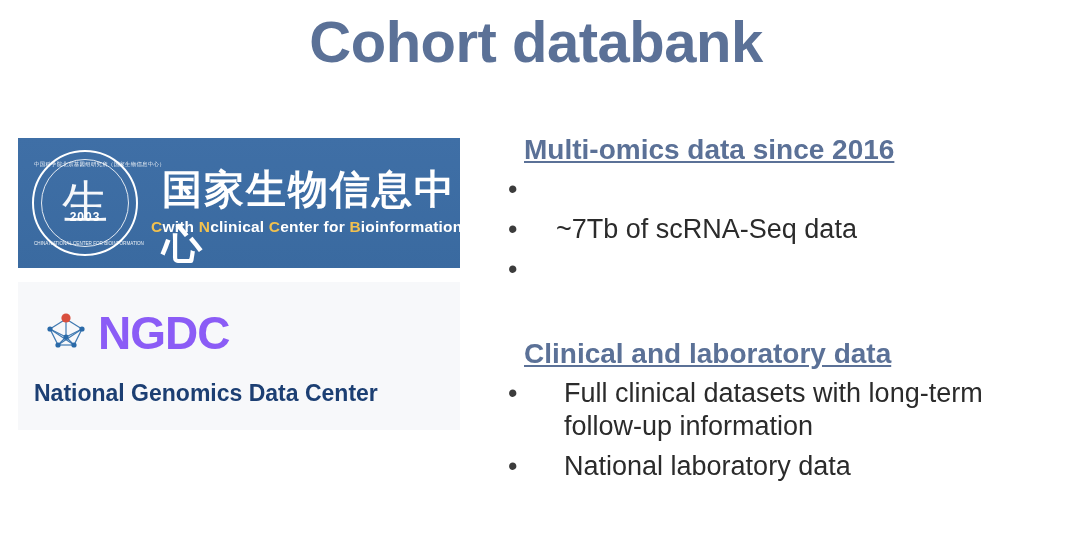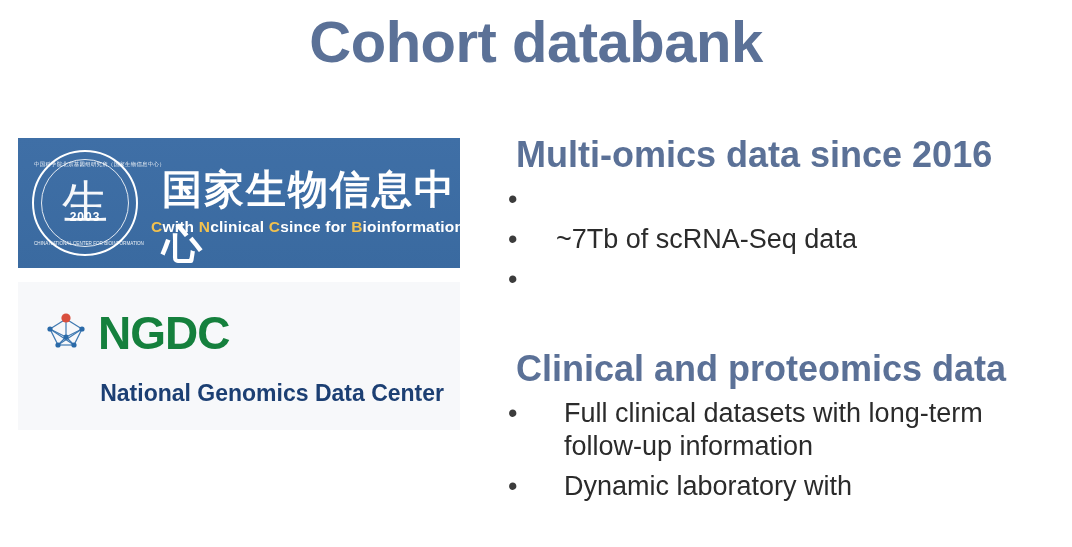--- a/index.html
+++ b/index.html
@@ -155,47 +155,48 @@
   }
   .ngdc-mark {
     position: relative;
     width: 52px;
     height: 48px;
   }
   .ngdc-text {
     margin-left: 6px;
     font-size: 46px;
     font-weight: bold;
-    color: #15803d;
+    color: #8b5cf6;
     letter-spacing: -1px;
     font-family: "Liberation Sans", sans-serif;
   }
   .ngdc-caption {
     position: absolute;
     left: 16px;
     top: 98px;
     width: 410px;
-    text-align: right;
+    text-align: left;
     font-size: 23px;
     font-weight: bold;
     color: #1c3f73;
   }
 
   
   .right-col {
     position: absolute;
     left: 508px;
     top: 134px;
     width: 556px;
   }
   .section-head {
-    font-size: 36px;
+    font-size: 28px;
     font-weight: bold;
     color: #5b7197;
-    margin: 0 0 4px 8px;
+    margin: 0 0 4px 16px;
+    text-decoration: underline;
   }
   .bullets {
     list-style: none;
     margin: 0;
     padding: 0;
   }
   .bullets li {
     display: flex;
     align-items: flex-start;
     margin-top: 7px;
@@ -233,21 +234,21 @@
         <div class="ring-inner"></div>
         <div class="seal-top-text">中国科学院北京基因组研究所（国家生物信息中心）</div>
         <div class="seal-glyph">生</div>
         <div class="seal-year">2003</div>
         <div class="seal-bottom-text">CHINA NATIONAL CENTER FOR BIOINFORMATION</div>
       </div>
 
       <div class="cncb-cn">国家生物信息中心</div>
 
       <div class="cncb-en">
-        <span class="y">C</span><span class="w">with </span><span class="y">N</span><span class="w">clinical </span><span class="y">C</span><span class="w">since for </span><span class="y">B</span><span class="w">ioinformation</span>
+        <span class="y">C</span><span class="w">with </span><span class="y">N</span><span class="w">clinical </span><span class="y">C</span><span class="w">enter for </span><span class="y">B</span><span class="w">ioinformation</span>
       </div>
     </div>
 
     <div class="ngdc-block">
       <div class="ngdc-logo-row">
         <div class="ngdc-mark">
           <svg width="52" height="48" viewBox="0 0 52 48" xmlns="http://www.w3.org/2000/svg">
             <g stroke="#2a6aa8" stroke-width="1.2" fill="none" opacity="0.9">
               <line x1="26" y1="10" x2="10" y2="20"></line>
               <line x1="26" y1="10" x2="42" y2="20"></line>
@@ -290,26 +291,26 @@
           <span class="dot">•</span>
           <span class="txt">~7Tb of scRNA-Seq data</span>
         </li>
         <li>
           <span class="dot">•</span>
         </li>
       </ul>
     </div>
 
     <div class="section-two">
-      <div class="section-head">Clinical and proteomics data</div>
+      <div class="section-head">Clinical and laboratory data</div>
       <ul class="bullets">
         <li>
           <span class="dot">•</span>
           <span class="txt">Full clinical datasets with long-term follow-up information</span>
         </li>
         <li>
           <span class="dot">•</span>
-          <span class="txt">Dynamic laboratory with</span>
+          <span class="txt">National laboratory data</span>
         </li>
       </ul>
     </div>
   </div>
 </div>
 
 </body></html>

